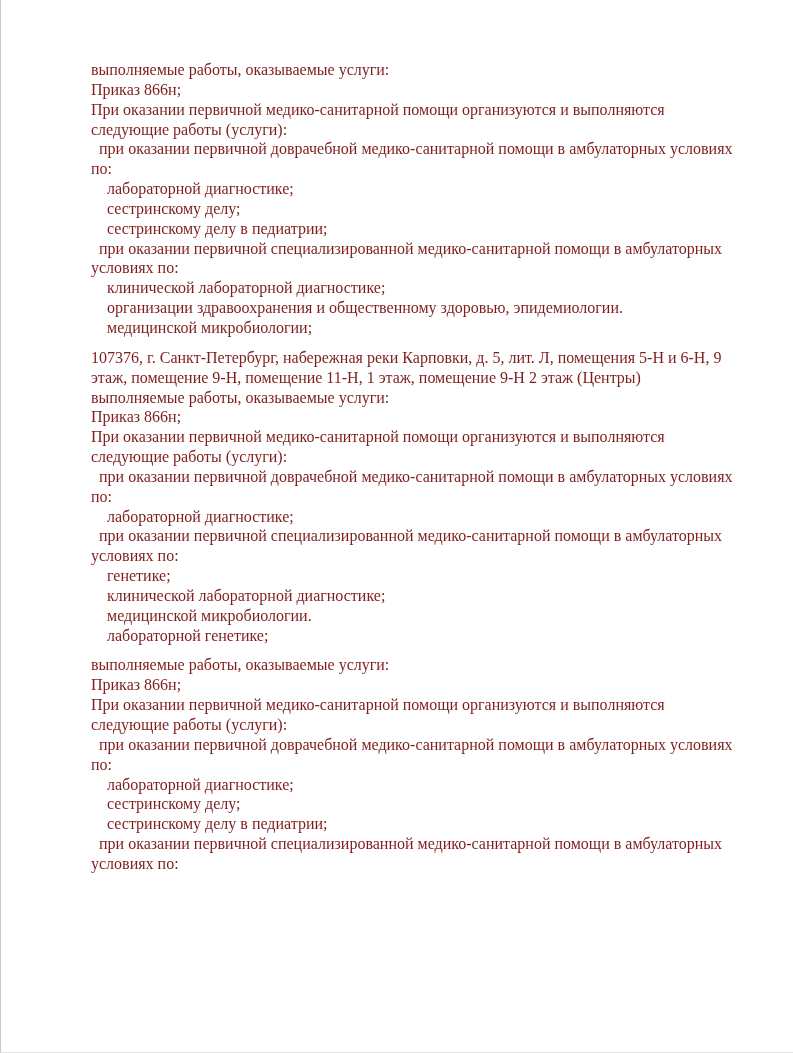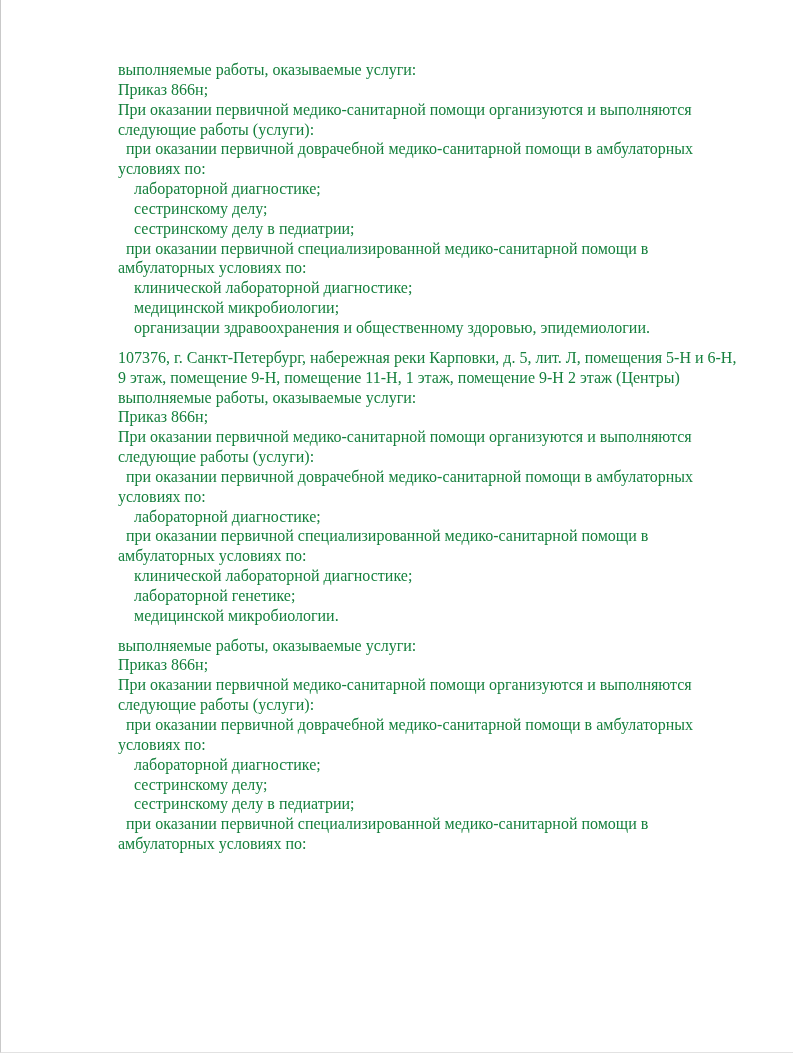--- a/index.html
+++ b/index.html
@@ -12,22 +12,21 @@
     width: 793px;
     height: 1053px;
     box-sizing: border-box;
     background: #ffffff;
     border-left: 1px solid #c9c9c9;
     border-bottom: 1px solid #e2e2e2;
     overflow: hidden;
     font-family: "Liberation Serif", "DejaVu Serif", serif;
     font-size: 16px;
     line-height: 19.85px;
-    color: #15803d;
-    padding-left: 27px;
+    color: #7f1d1d;
   }
   .content {
     box-sizing: border-box;
     padding: 60px 52px 0 90px;
   }
   .block { margin: 0; }
   .block + .block { margin-top: 10px; }
   .block p {
     margin: 0;
     padding: 0;
@@ -44,34 +43,35 @@
   <div class="block">
         <p>выполняемые работы, оказываемые услуги:</p>
         <p>Приказ 866н;</p>
         <p>При оказании первичной медико-санитарной помощи организуются и выполняются следующие работы (услуги):</p>
         <p>  при оказании первичной доврачебной медико-санитарной помощи в амбулаторных условиях по:</p>
         <p>    лабораторной диагностике;</p>
         <p>    сестринскому делу;</p>
         <p>    сестринскому делу в педиатрии;</p>
         <p>  при оказании первичной специализированной медико-санитарной помощи в амбулаторных условиях по:</p>
         <p>    клинической лабораторной диагностике;</p>
+        <p>    организации здравоохранения и общественному здоровью, эпидемиологии.</p>
         <p>    медицинской микробиологии;</p>
-        <p>    организации здравоохранения и общественному здоровью, эпидемиологии.</p>
       </div>
       <div class="block">
         <p>107376, г. Санкт-Петербург, набережная реки Карповки, д. 5, лит. Л, помещения 5-Н и 6-Н, 9 этаж, помещение 9-Н, помещение 11-Н, 1 этаж, помещение 9-Н 2 этаж (Центры)</p>
         <p>выполняемые работы, оказываемые услуги:</p>
         <p>Приказ 866н;</p>
         <p>При оказании первичной медико-санитарной помощи организуются и выполняются следующие работы (услуги):</p>
         <p>  при оказании первичной доврачебной медико-санитарной помощи в амбулаторных условиях по:</p>
         <p>    лабораторной диагностике;</p>
         <p>  при оказании первичной специализированной медико-санитарной помощи в амбулаторных условиях по:</p>
+        <p>    генетике;</p>
         <p>    клинической лабораторной диагностике;</p>
+        <p>    медицинской микробиологии.</p>
         <p>    лабораторной генетике;</p>
-        <p>    медицинской микробиологии.</p>
       </div>
       <div class="block">
         <p>выполняемые работы, оказываемые услуги:</p>
         <p>Приказ 866н;</p>
         <p>При оказании первичной медико-санитарной помощи организуются и выполняются следующие работы (услуги):</p>
         <p>  при оказании первичной доврачебной медико-санитарной помощи в амбулаторных условиях по:</p>
         <p>    лабораторной диагностике;</p>
         <p>    сестринскому делу;</p>
         <p>    сестринскому делу в педиатрии;</p>
         <p>  при оказании первичной специализированной медико-санитарной помощи в амбулаторных условиях по:</p>

